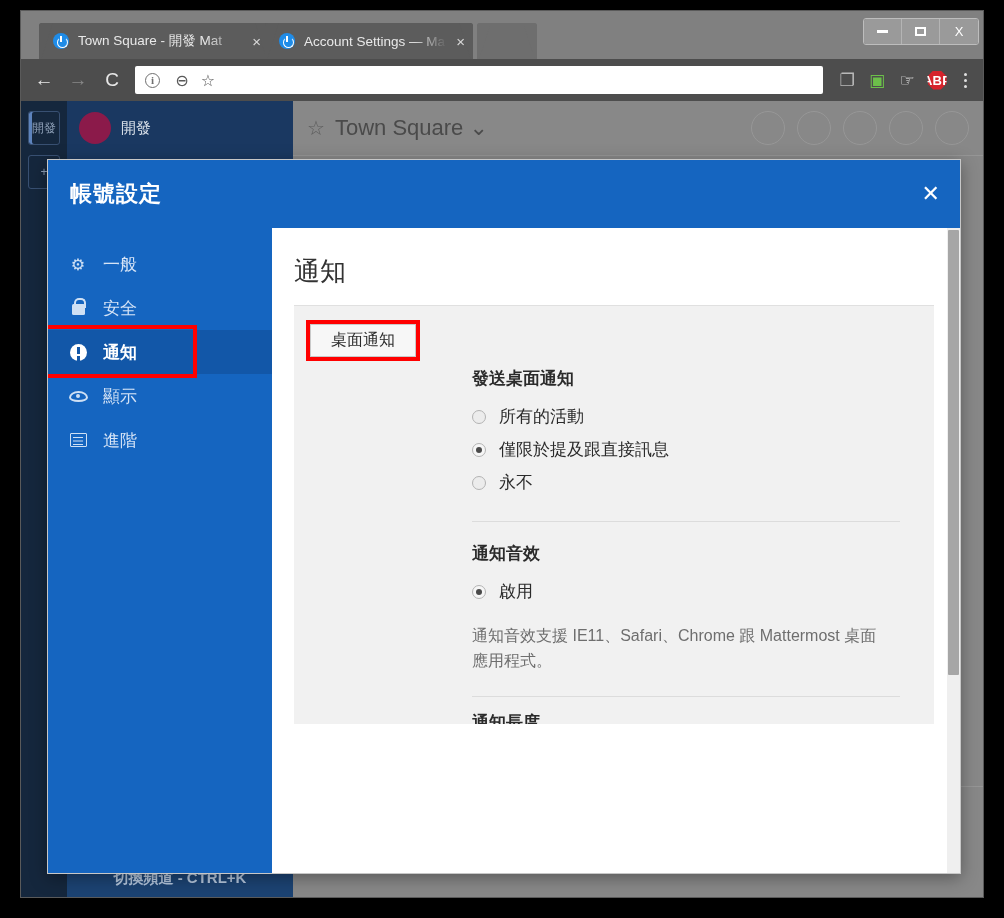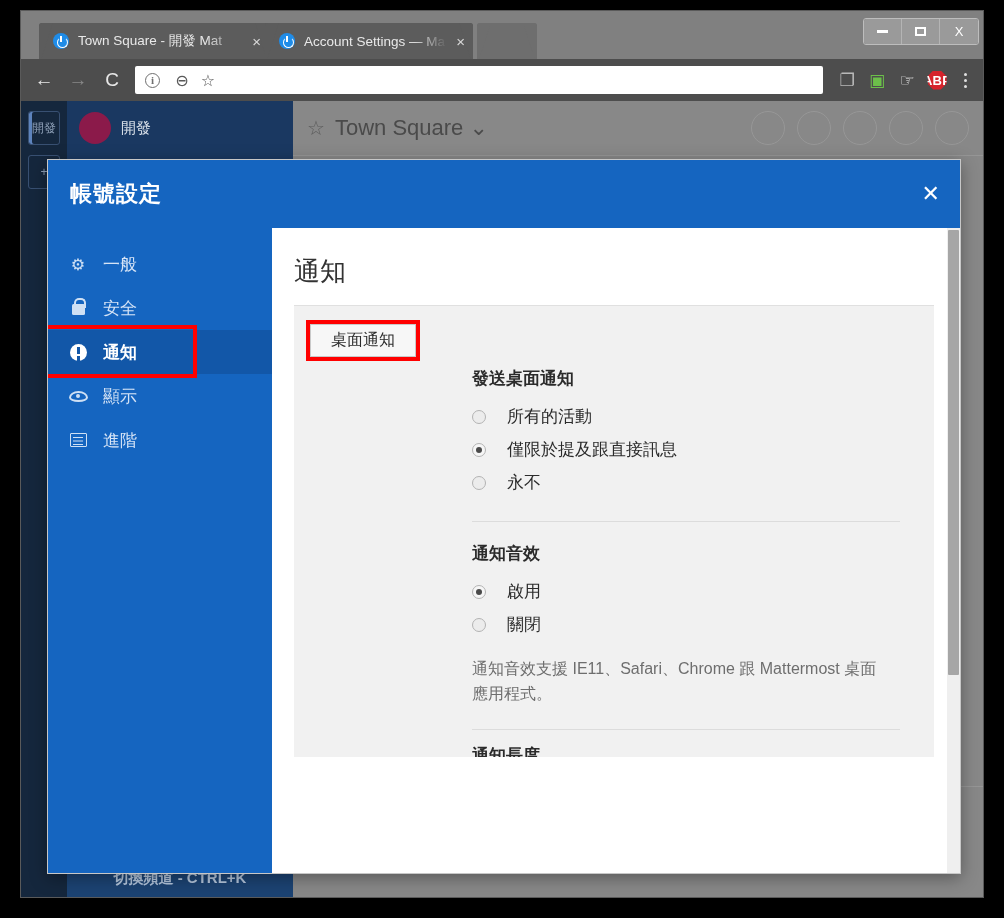--- a/index.html
+++ b/index.html
@@ -343,21 +343,21 @@
     border: 4px solid #ff0000; pointer-events: none;
   }
 
   .setting-group { padding: 10px 34px 0 178px; }
   .setting-label {
     font-size: 17px; color: #2b2b2b; font-weight: bold;
     font-family: "Liberation Serif", "DejaVu Serif", serif;
     margin-bottom: 10px;
   }
   .radio-row {
-    display: flex; align-items: center; gap: 21px;
+    display: flex; align-items: center; gap: 13px;
     padding: 5px 0;
     font-size: 17px; color: #2b2b2b;
     font-family: "Liberation Serif", "DejaVu Serif", serif;
   }
   .radio-dot {
     width: 14px; height: 14px; border-radius: 50%;
     border: 1px solid #b3b3b3;
     background: #ececec;
     flex: 0 0 auto; position: relative;
   }
@@ -567,24 +567,20 @@
                 <div class="group-spacer"></div>
               </div>
 
               <div class="setting-group" style="padding-top:0;">
                 <div class="setting-label">通知音效</div>
 
                 <div class="radio-row checked">
                   <span class="radio-dot"></span>
                   <span>啟用</span>
                 </div>
-                <div class="radio-row">
-                  <span class="radio-dot"></span>
-                  <span>關閉</span>
-                </div>
 
                 <div class="help-text">通知音效支援 IE11、Safari、Chrome 跟 Mattermost 桌面應用程式。</div>
                 <div class="divider"></div>
                 <div class="group-spacer" style="height:14px;"></div>
                 <div class="clipped-label">通知長度</div>
               </div>
 
             </div>
           </div>
 

